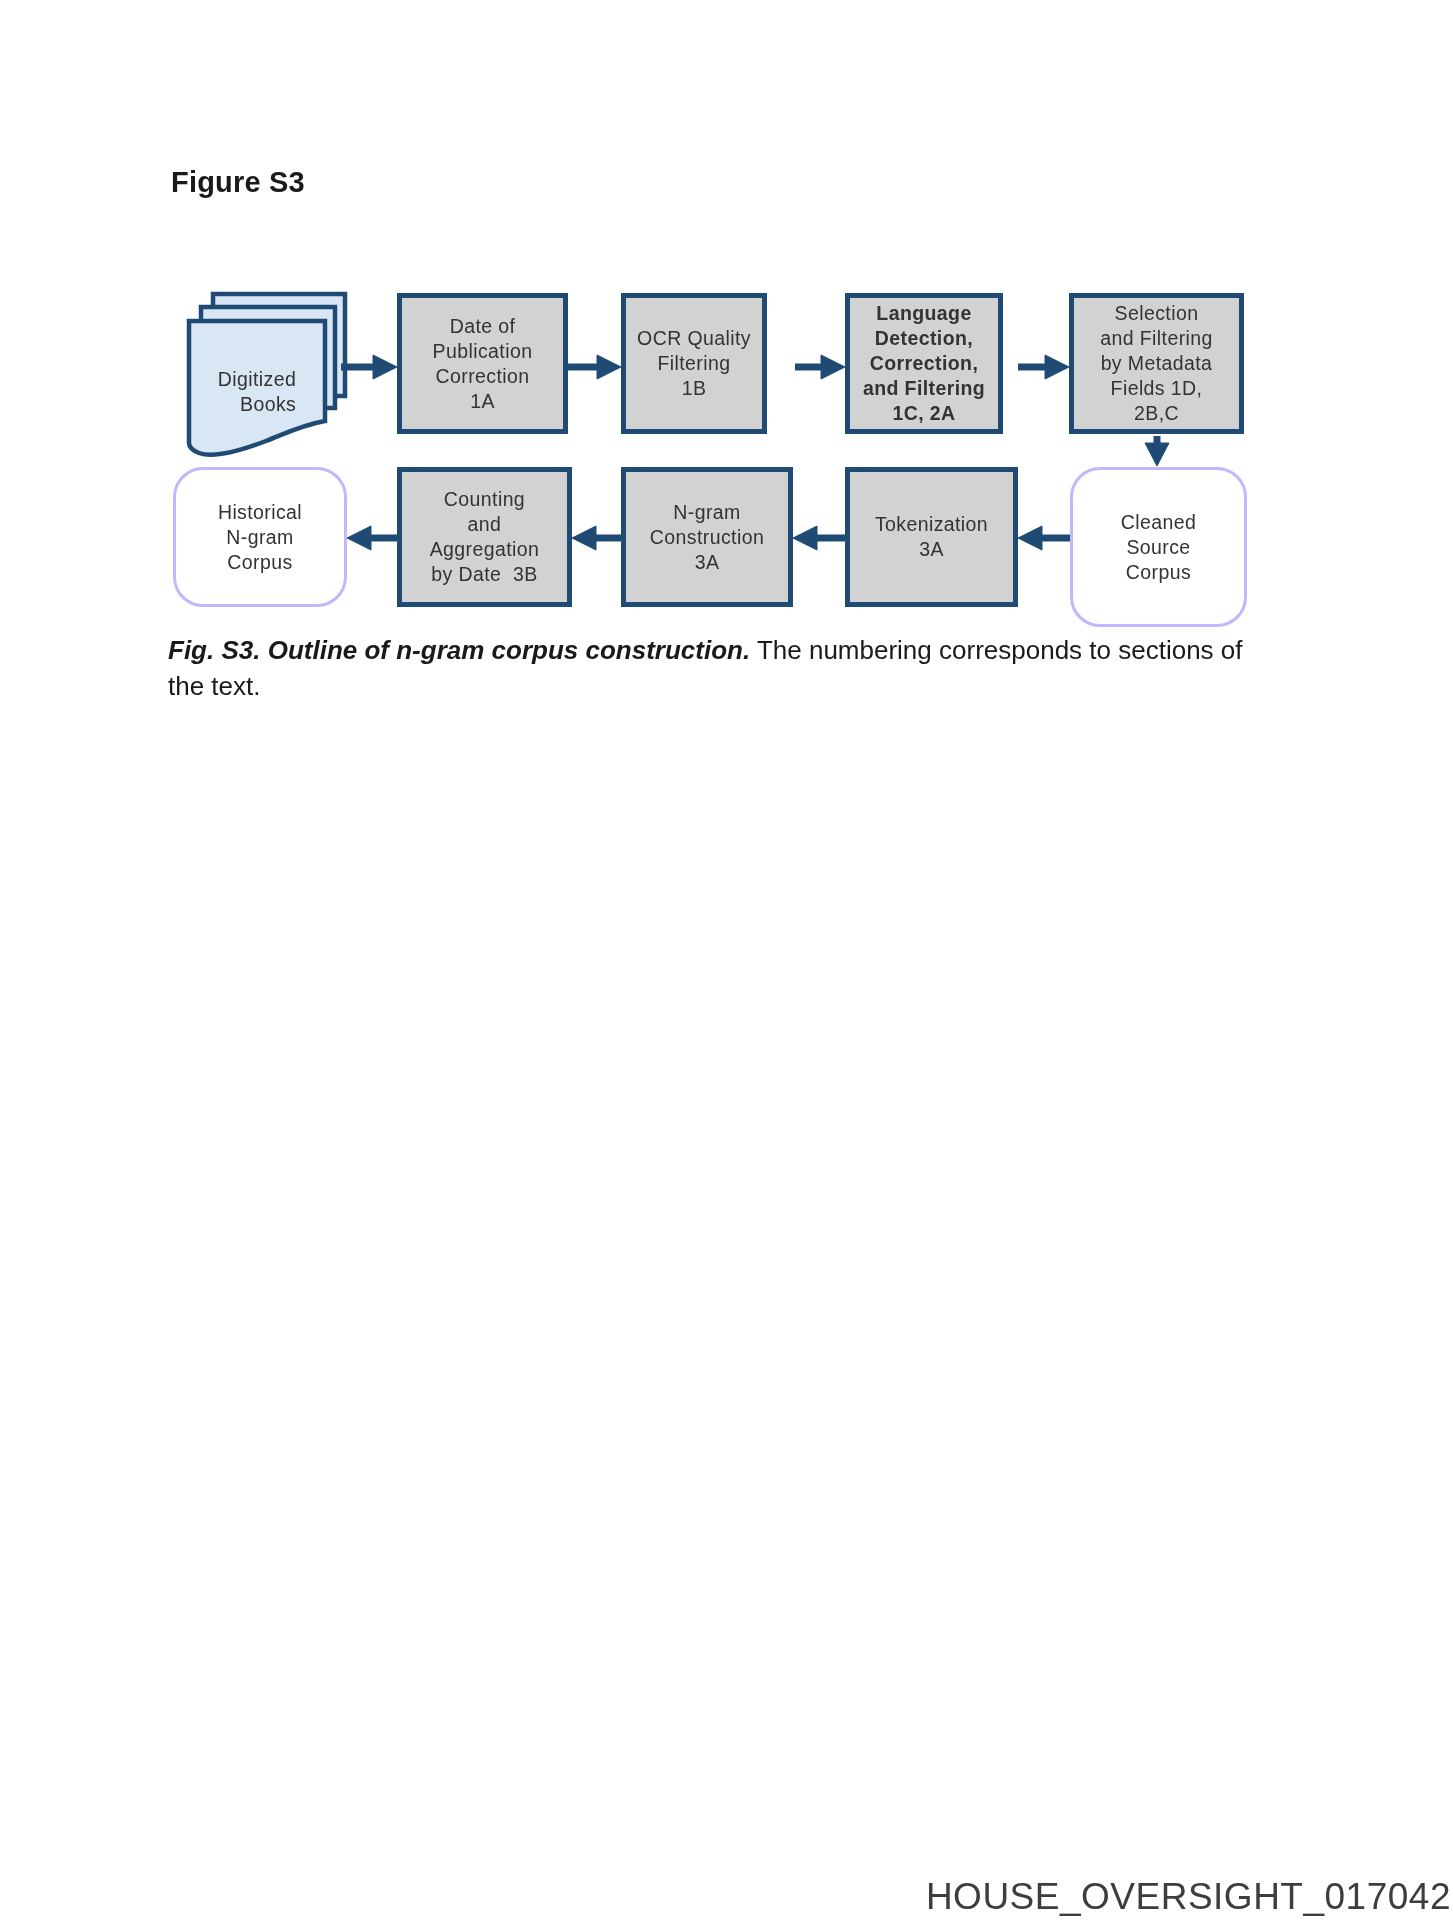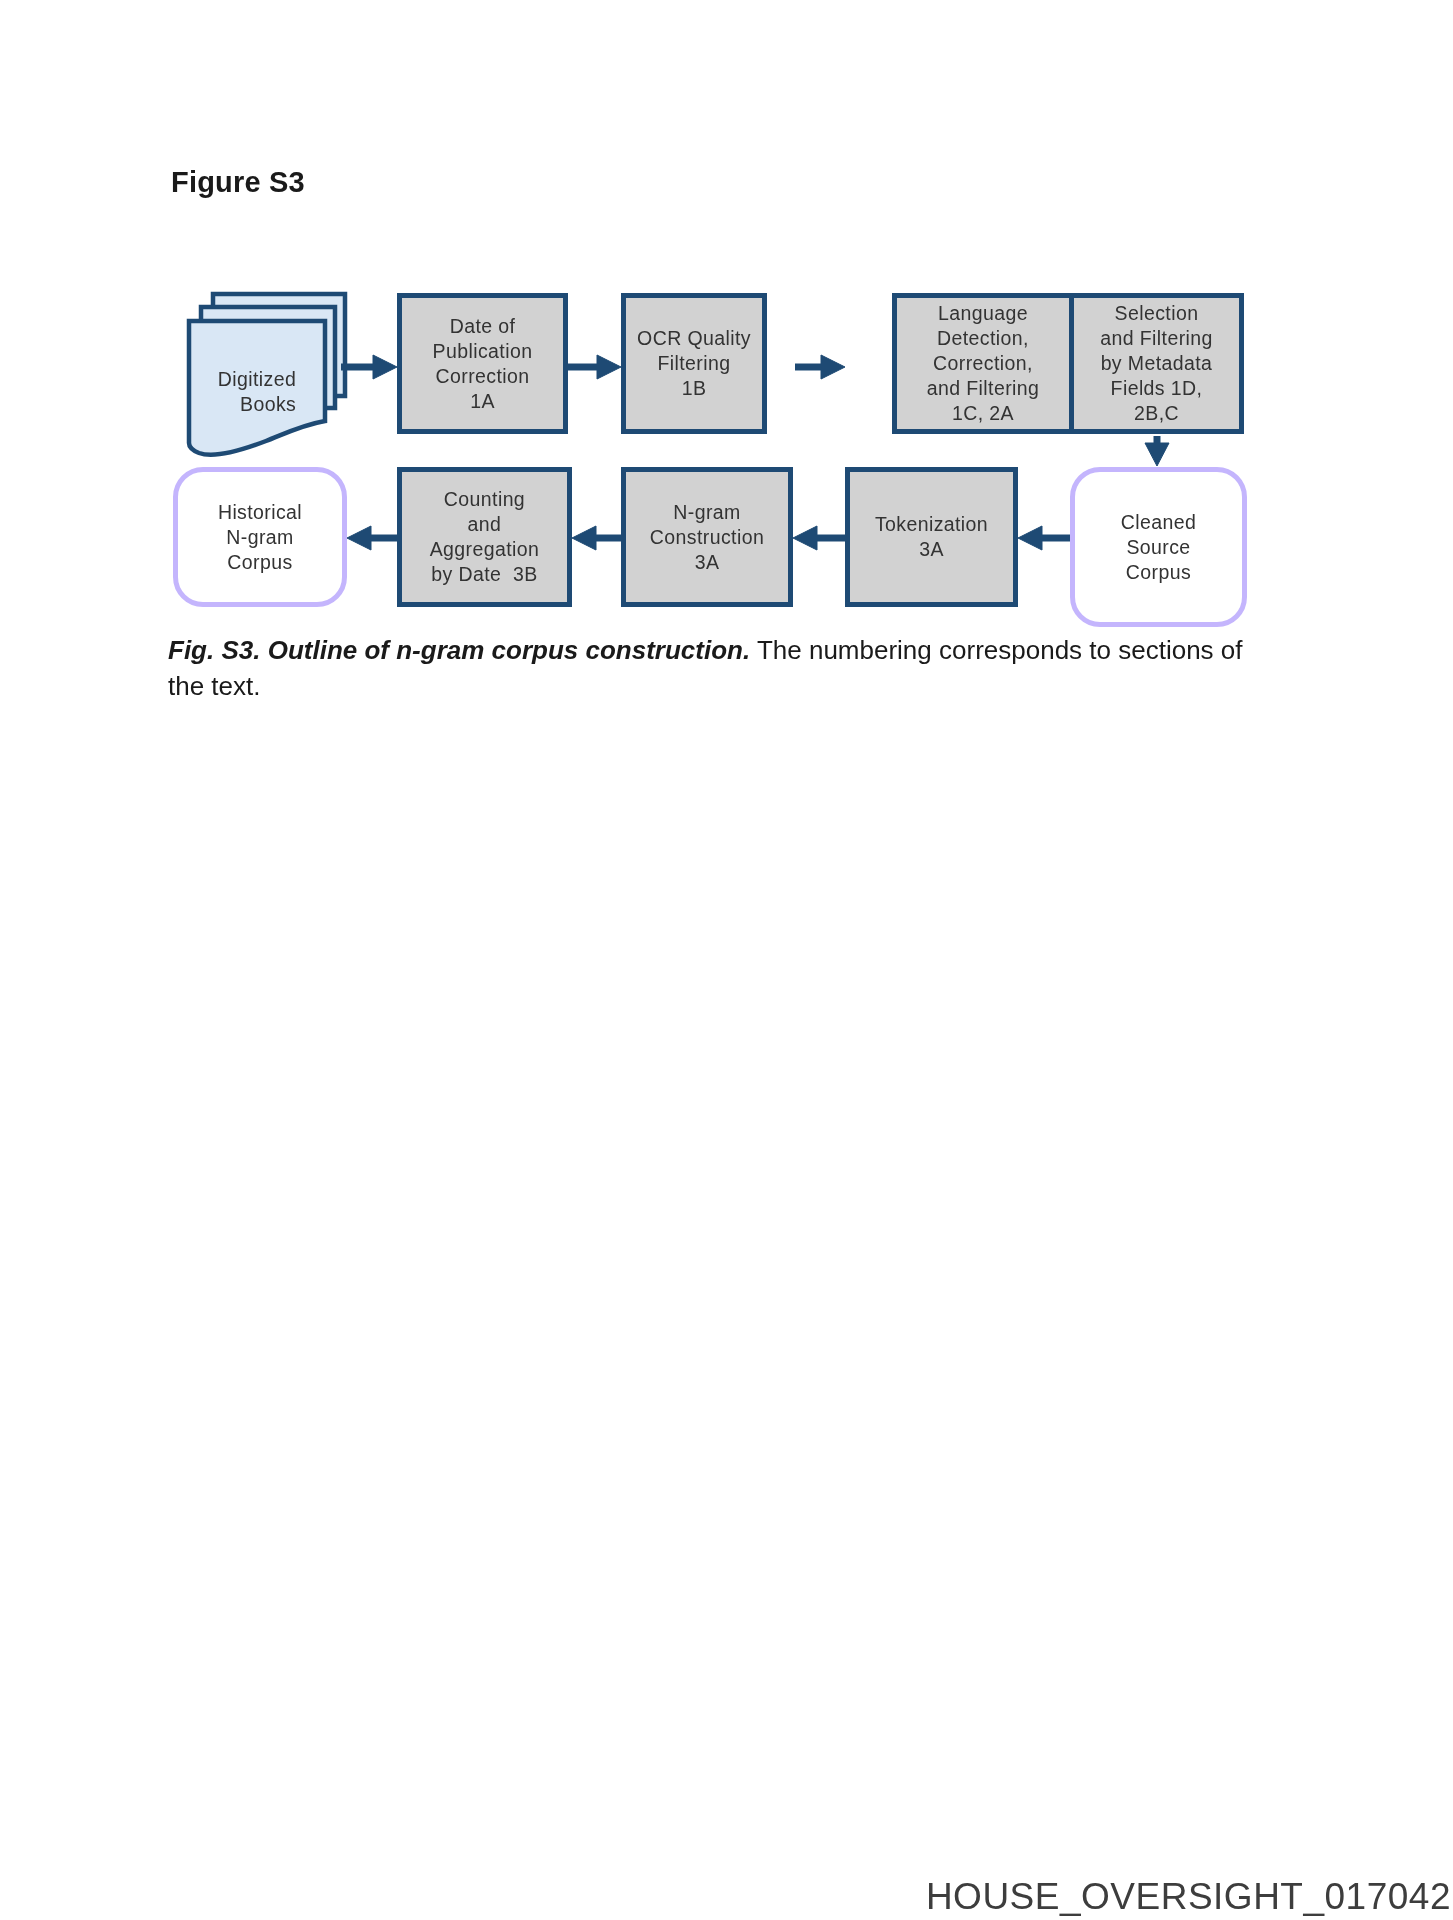--- a/index.html
+++ b/index.html
@@ -46,38 +46,38 @@
     line-height: 25px;
     color: #333333;
     letter-spacing: 0.4px;
   }
   .process-box {
     background: #d2d2d2;
     border: 5px solid #1e4a74;
   }
   .terminal-box {
     background: #ffffff;
-    border: 5px solid #c4b5fd;
+    border: 3px solid #c4b5fd;
     border-radius: 30px;
   }
   .doc-stack-label {
     position: absolute;
     left: 189px;
     top: 342px;
     width: 136px;
     height: 100px;
     display: flex;
     align-items: center;
     justify-content: center;
     text-align: right;
   }
   
   .b1 { left: 397px;  top: 293px; width: 171px; height: 141px; text-align: center; }
   .b2 { left: 621px;  top: 293px; width: 146px; height: 141px; }
-  .b3 { left: 892px;  top: 293px; width: 182px; height: 141px; }
+  .b3 { left: 845px;  top: 293px; width: 158px; height: 141px; font-weight: bold; }
   .b4 { left: 1069px; top: 293px; width: 175px; height: 141px; }
   .r1 { left: 173px;  top: 467px; width: 174px; height: 140px; }
   .b5 { left: 397px;  top: 467px; width: 175px; height: 140px; }
   .b6 { left: 621px;  top: 467px; width: 172px; height: 140px; }
   .b7 { left: 845px;  top: 467px; width: 173px; height: 140px; }
   .r2 { left: 1070px; top: 467px; width: 177px; height: 160px; }
   .caption {
     position: absolute;
     left: 168px;
     top: 632px;

